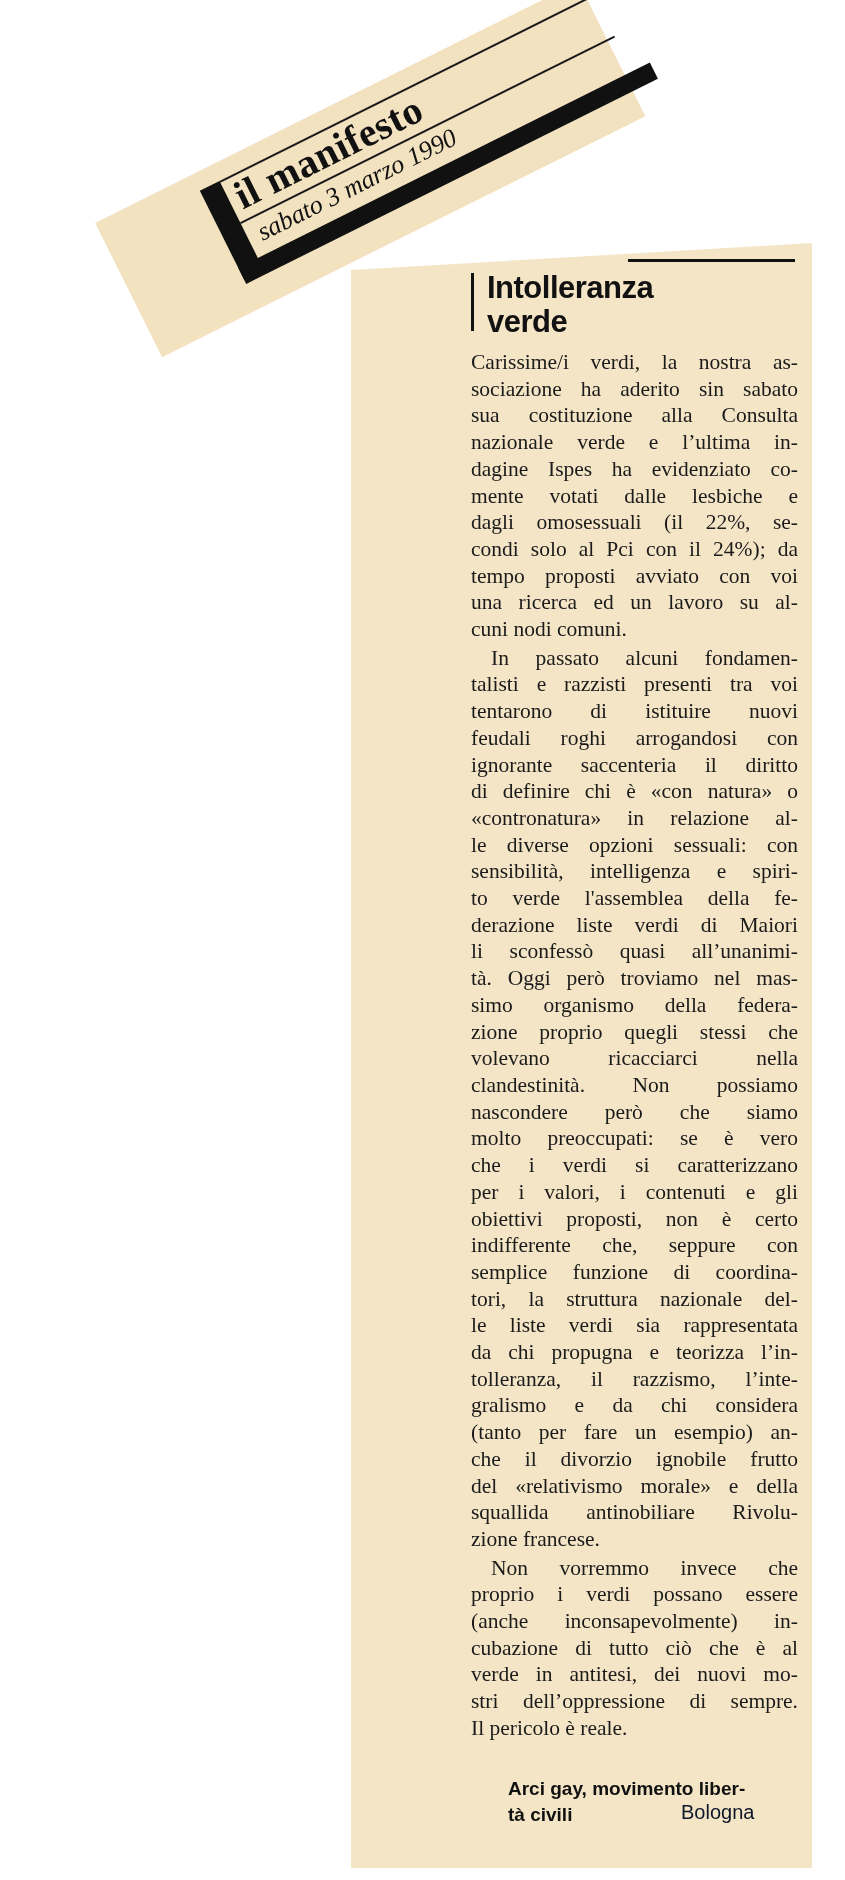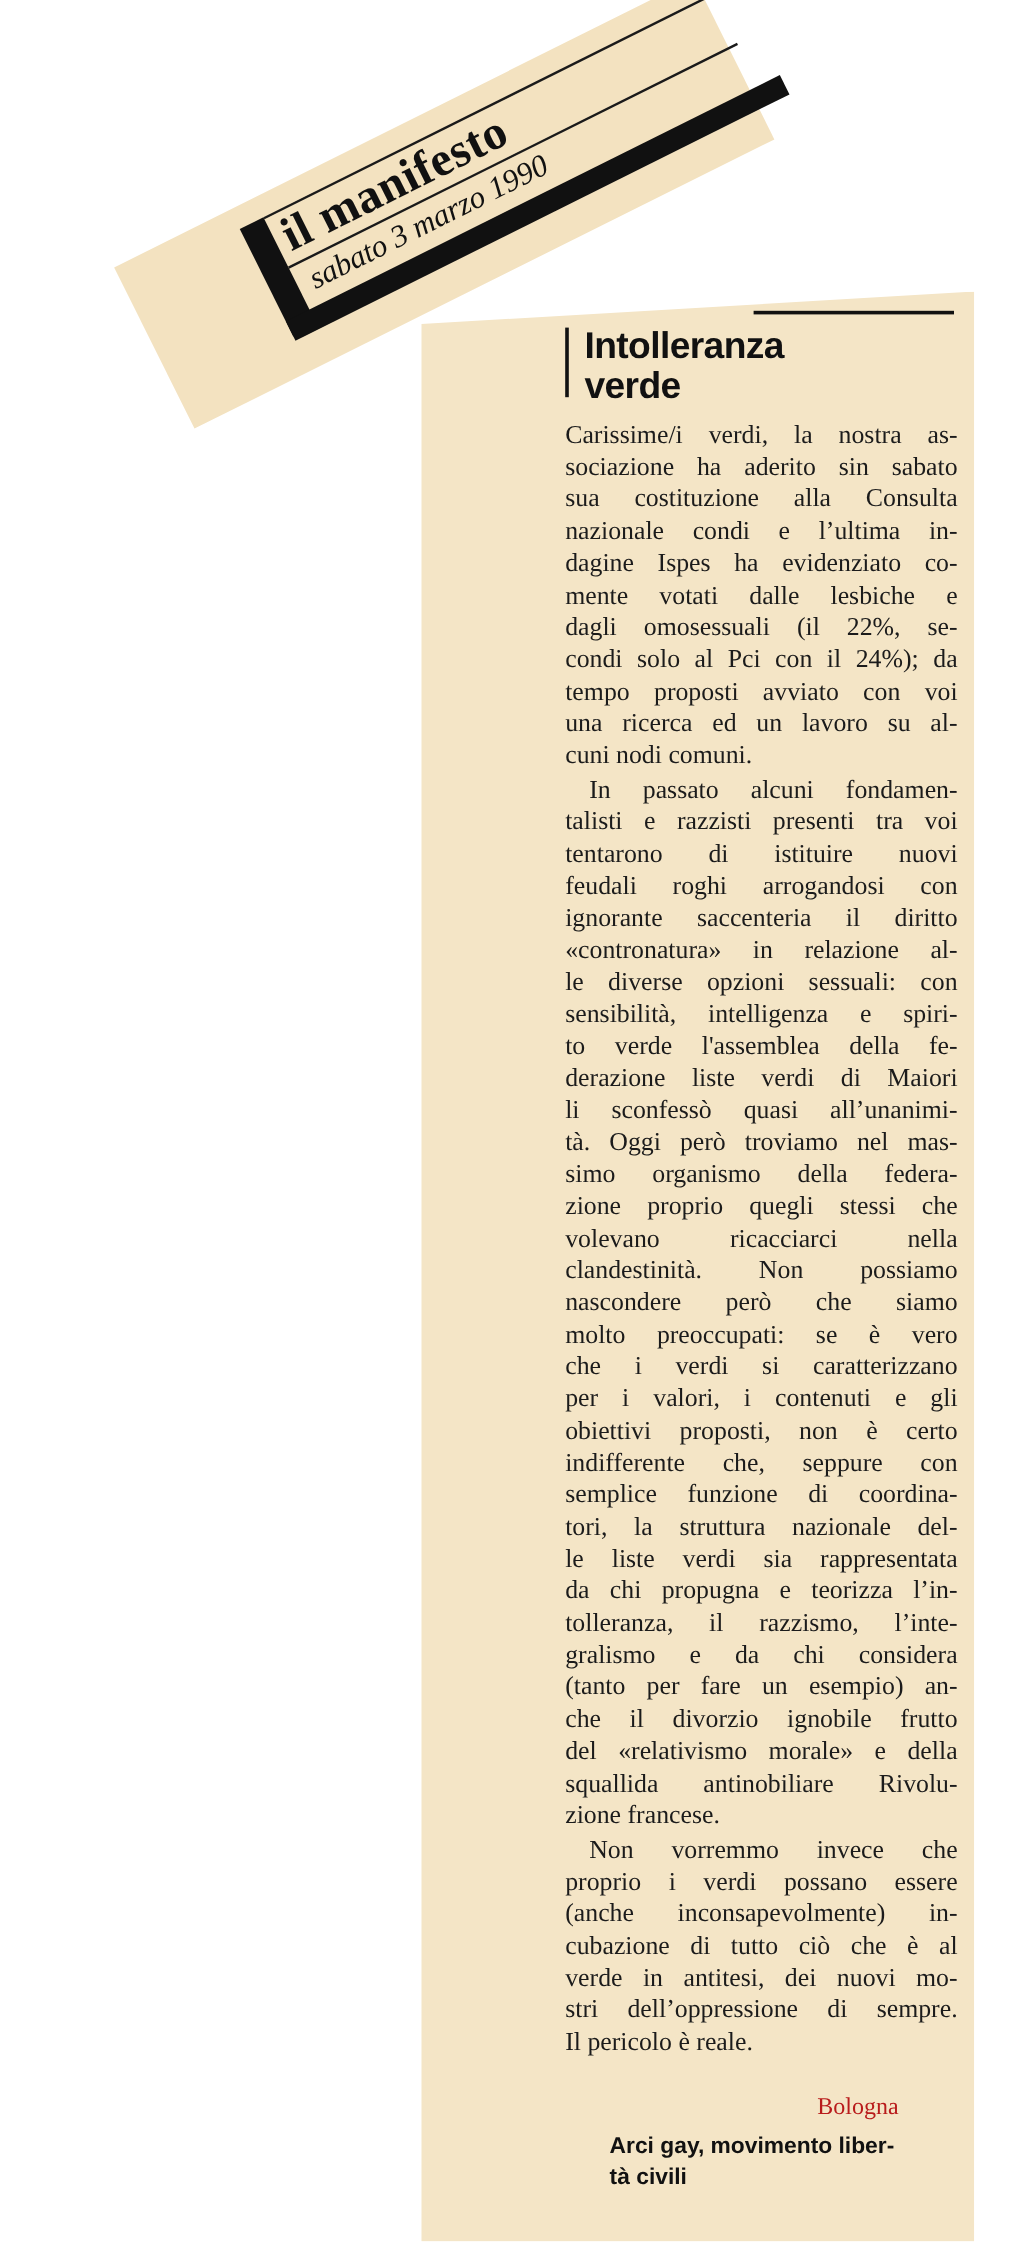--- a/index.html
+++ b/index.html
@@ -26,22 +26,22 @@
   .headline{position:absolute;left:136px;top:28px;font-family:"Liberation Sans",sans-serif;font-weight:bold;
     font-size:31px;line-height:34px;color:#111;letter-spacing:-0.5px;margin:0;}
   .body{position:absolute;left:120px;top:106px;width:327px;font-family:"Liberation Serif",serif;
     font-size:21.5px;line-height:26.7px;color:#1b1b1b;}
   .body p{margin:0 0 2px 0;text-align:justify;}
   .body p .ln{display:block;white-space:nowrap;text-align:justify;text-align-last:justify;}
   .body p .ln.last{text-align-last:left;}
   .body p .ln.indent{padding-left:20px;}
   .sig{position:absolute;left:157px;top:1533px;font-family:"Liberation Sans",sans-serif;font-weight:bold;
     font-size:19px;line-height:26px;color:#111;}
-  .city{position:absolute;left:330px;top:1500px;font-family:Liberation Serif, serif;
-    font-size:20px;line-height:26px;color:#b91c1c;}
+  .city{position:absolute;left:330px;top:1556px;font-family:Liberation Sans, sans-serif;
+    font-size:20px;line-height:26px;color:#0f172a;}
 </style>
 </head>
 <body>
 
 <div class="mast-clip paper">
   <div class="mast-box">
     <div class="mast-rule-top"></div>
     <div class="mast-rule-mid"></div>
     <div class="mast-bar-left"></div>
     <div class="mast-bar-bottom"></div>
@@ -56,35 +56,36 @@
   <h1 class="headline">
     <span style="display:block">Intolleranza</span>
     <span style="display:block">verde</span>
   </h1>
 
   <div class="body" id="article-body">
       <p>
         <span class="ln">Carissime/i verdi, la nostra as-</span>
         <span class="ln">sociazione ha aderito sin sabato</span>
         <span class="ln">sua costituzione alla Consulta</span>
-        <span class="ln">nazionale condi e l’ultima in-</span>
+        <span class="ln">nazionale verde e l’ultima in-</span>
         <span class="ln">dagine Ispes ha evidenziato co-</span>
         <span class="ln">mente votati dalle lesbiche e</span>
         <span class="ln">dagli omosessuali (il 22%, se-</span>
         <span class="ln">condi solo al Pci con il 24%); da</span>
         <span class="ln">tempo proposti avviato con voi</span>
         <span class="ln">una ricerca ed un lavoro su al-</span>
         <span class="ln last">cuni nodi comuni.</span>
       </p>
       <p>
         <span class="ln indent">In passato alcuni fondamen-</span>
         <span class="ln">talisti e razzisti presenti tra voi</span>
         <span class="ln">tentarono di istituire nuovi</span>
         <span class="ln">feudali roghi arrogandosi con</span>
         <span class="ln">ignorante saccenteria il diritto</span>
+        <span class="ln">di definire chi è «con natura» o</span>
         <span class="ln">«contronatura» in relazione al-</span>
         <span class="ln">le diverse opzioni sessuali: con</span>
         <span class="ln">sensibilità, intelligenza e spiri-</span>
         <span class="ln">to verde l'assemblea della fe-</span>
         <span class="ln">derazione liste verdi di Maiori</span>
         <span class="ln">li sconfessò quasi all’unanimi-</span>
         <span class="ln">tà. Oggi però troviamo nel mas-</span>
         <span class="ln">simo organismo della federa-</span>
         <span class="ln">zione proprio quegli stessi che</span>
         <span class="ln">volevano ricacciarci nella</span>

